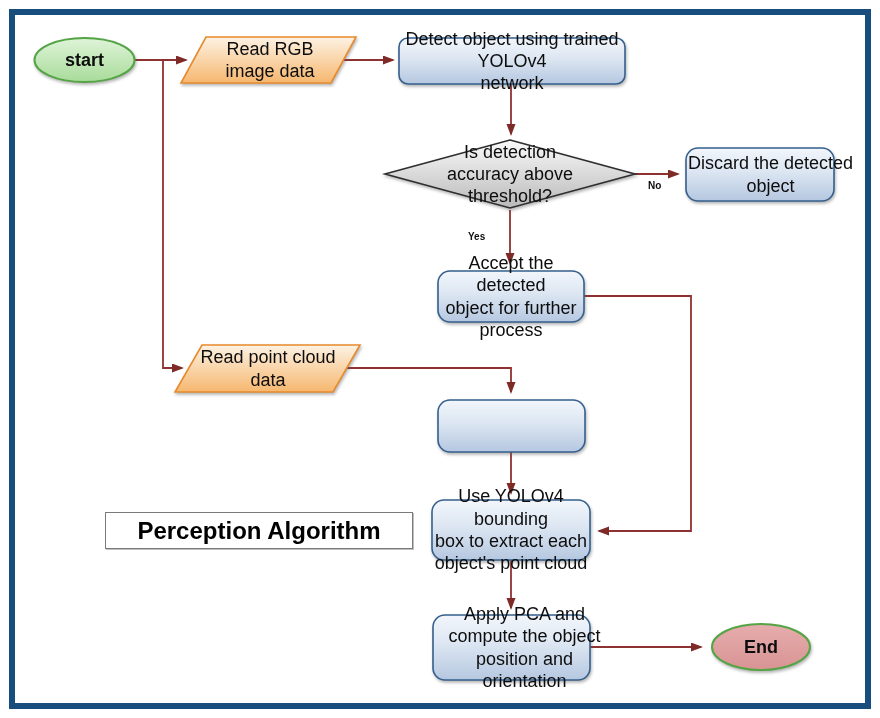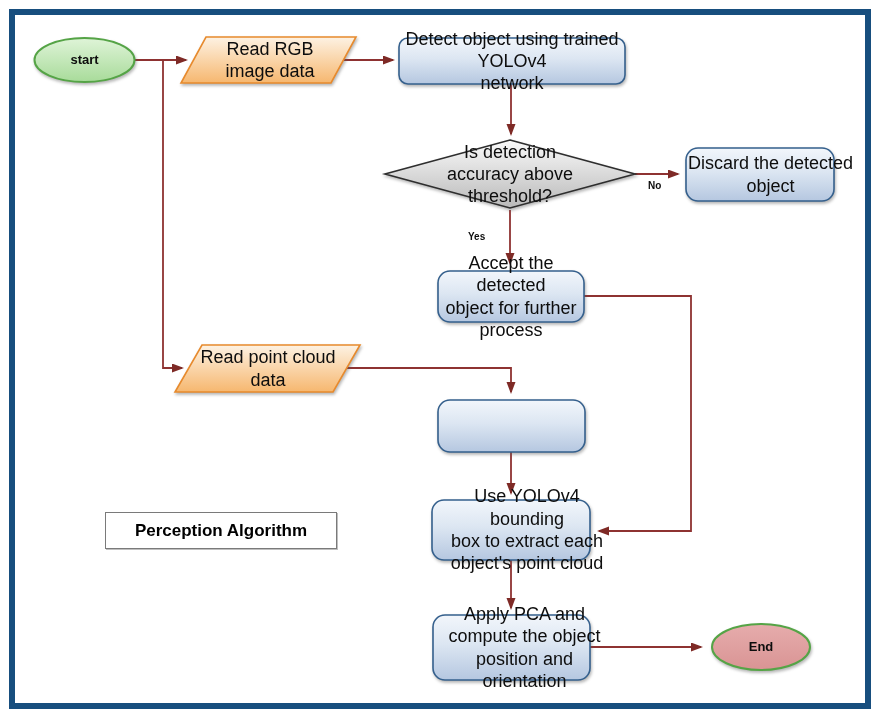--- a/index.html
+++ b/index.html
@@ -19,35 +19,35 @@
   svg.layer{position:absolute;left:0;top:0;}
   .shape{filter:drop-shadow(1.5px 2px 1.5px rgba(90,90,90,0.45));}
   .lbl{
     position:absolute;
     display:flex;align-items:center;justify-content:center;
     text-align:center;
     white-space:pre-line;
     font-size:18px;line-height:1.24;color:#0d0d0d;
     pointer-events:none;
   }
-  .lbl.bold{font-weight:bold;font-size:13px;}
+  .lbl.bold{font-weight:bold;font-size:18px;}
   .edge-lbl{
     position:absolute;
     font-weight:bold;font-size:10px;color:#0d0d0d;
     pointer-events:none;
   }
   .title-box{
     position:absolute;
-    left:105px;top:512px;width:232px;height:37px;
+    left:105px;top:512px;width:308px;height:37px;
     background:#ffffff;
     border:1.5px solid #7a7a7a;
     box-shadow:1px 1px 0 rgba(0,0,0,0.25);
     box-sizing:border-box;
     display:flex;align-items:center;justify-content:center;
-    font-weight:bold;font-size:17px;color:#000;
+    font-weight:bold;font-size:24px;color:#000;
   }
 </style>
 </head>
 <body>
 
 <div class="canvas">
   <div class="frame"></div>
 
   <svg class="layer" width="880" height="718" viewBox="0 0 880 718">
     <defs>
@@ -112,21 +112,21 @@
   <div class="lbl" style="left:410px;top:145px;width:200px;height:58px;">Is detection
 accuracy above
 threshold?</div>
   <div class="lbl" style="left:686px;top:148px;width:169px;height:53px;">Discard the detected
 object</div>
   <div class="lbl" style="left:438px;top:271px;width:146px;height:51px;">Accept the detected
 object for further
 process</div>
   <div class="lbl" style="left:192px;top:345px;width:152px;height:47px;">Read point cloud
 data</div>
-  <div class="lbl" style="left:432px;top:500px;width:158px;height:60px;padding-left:16px;">Use YOLOv4 bounding
+  <div class="lbl" style="left:432px;top:500px;width:158px;height:60px;">Use YOLOv4 bounding
 box to extract each
 object's point cloud</div>
   <div class="lbl" style="left:433px;top:615px;width:183px;height:65px;">Apply PCA and
 compute the object
 position and orientation</div>
   <div class="lbl bold" style="left:712px;top:624px;width:98px;height:46px;">End</div>
 
   <div class="edge-lbl" style="left:468px;top:231px;">Yes</div>
   <div class="edge-lbl" style="left:648px;top:180px;">No</div>
 

